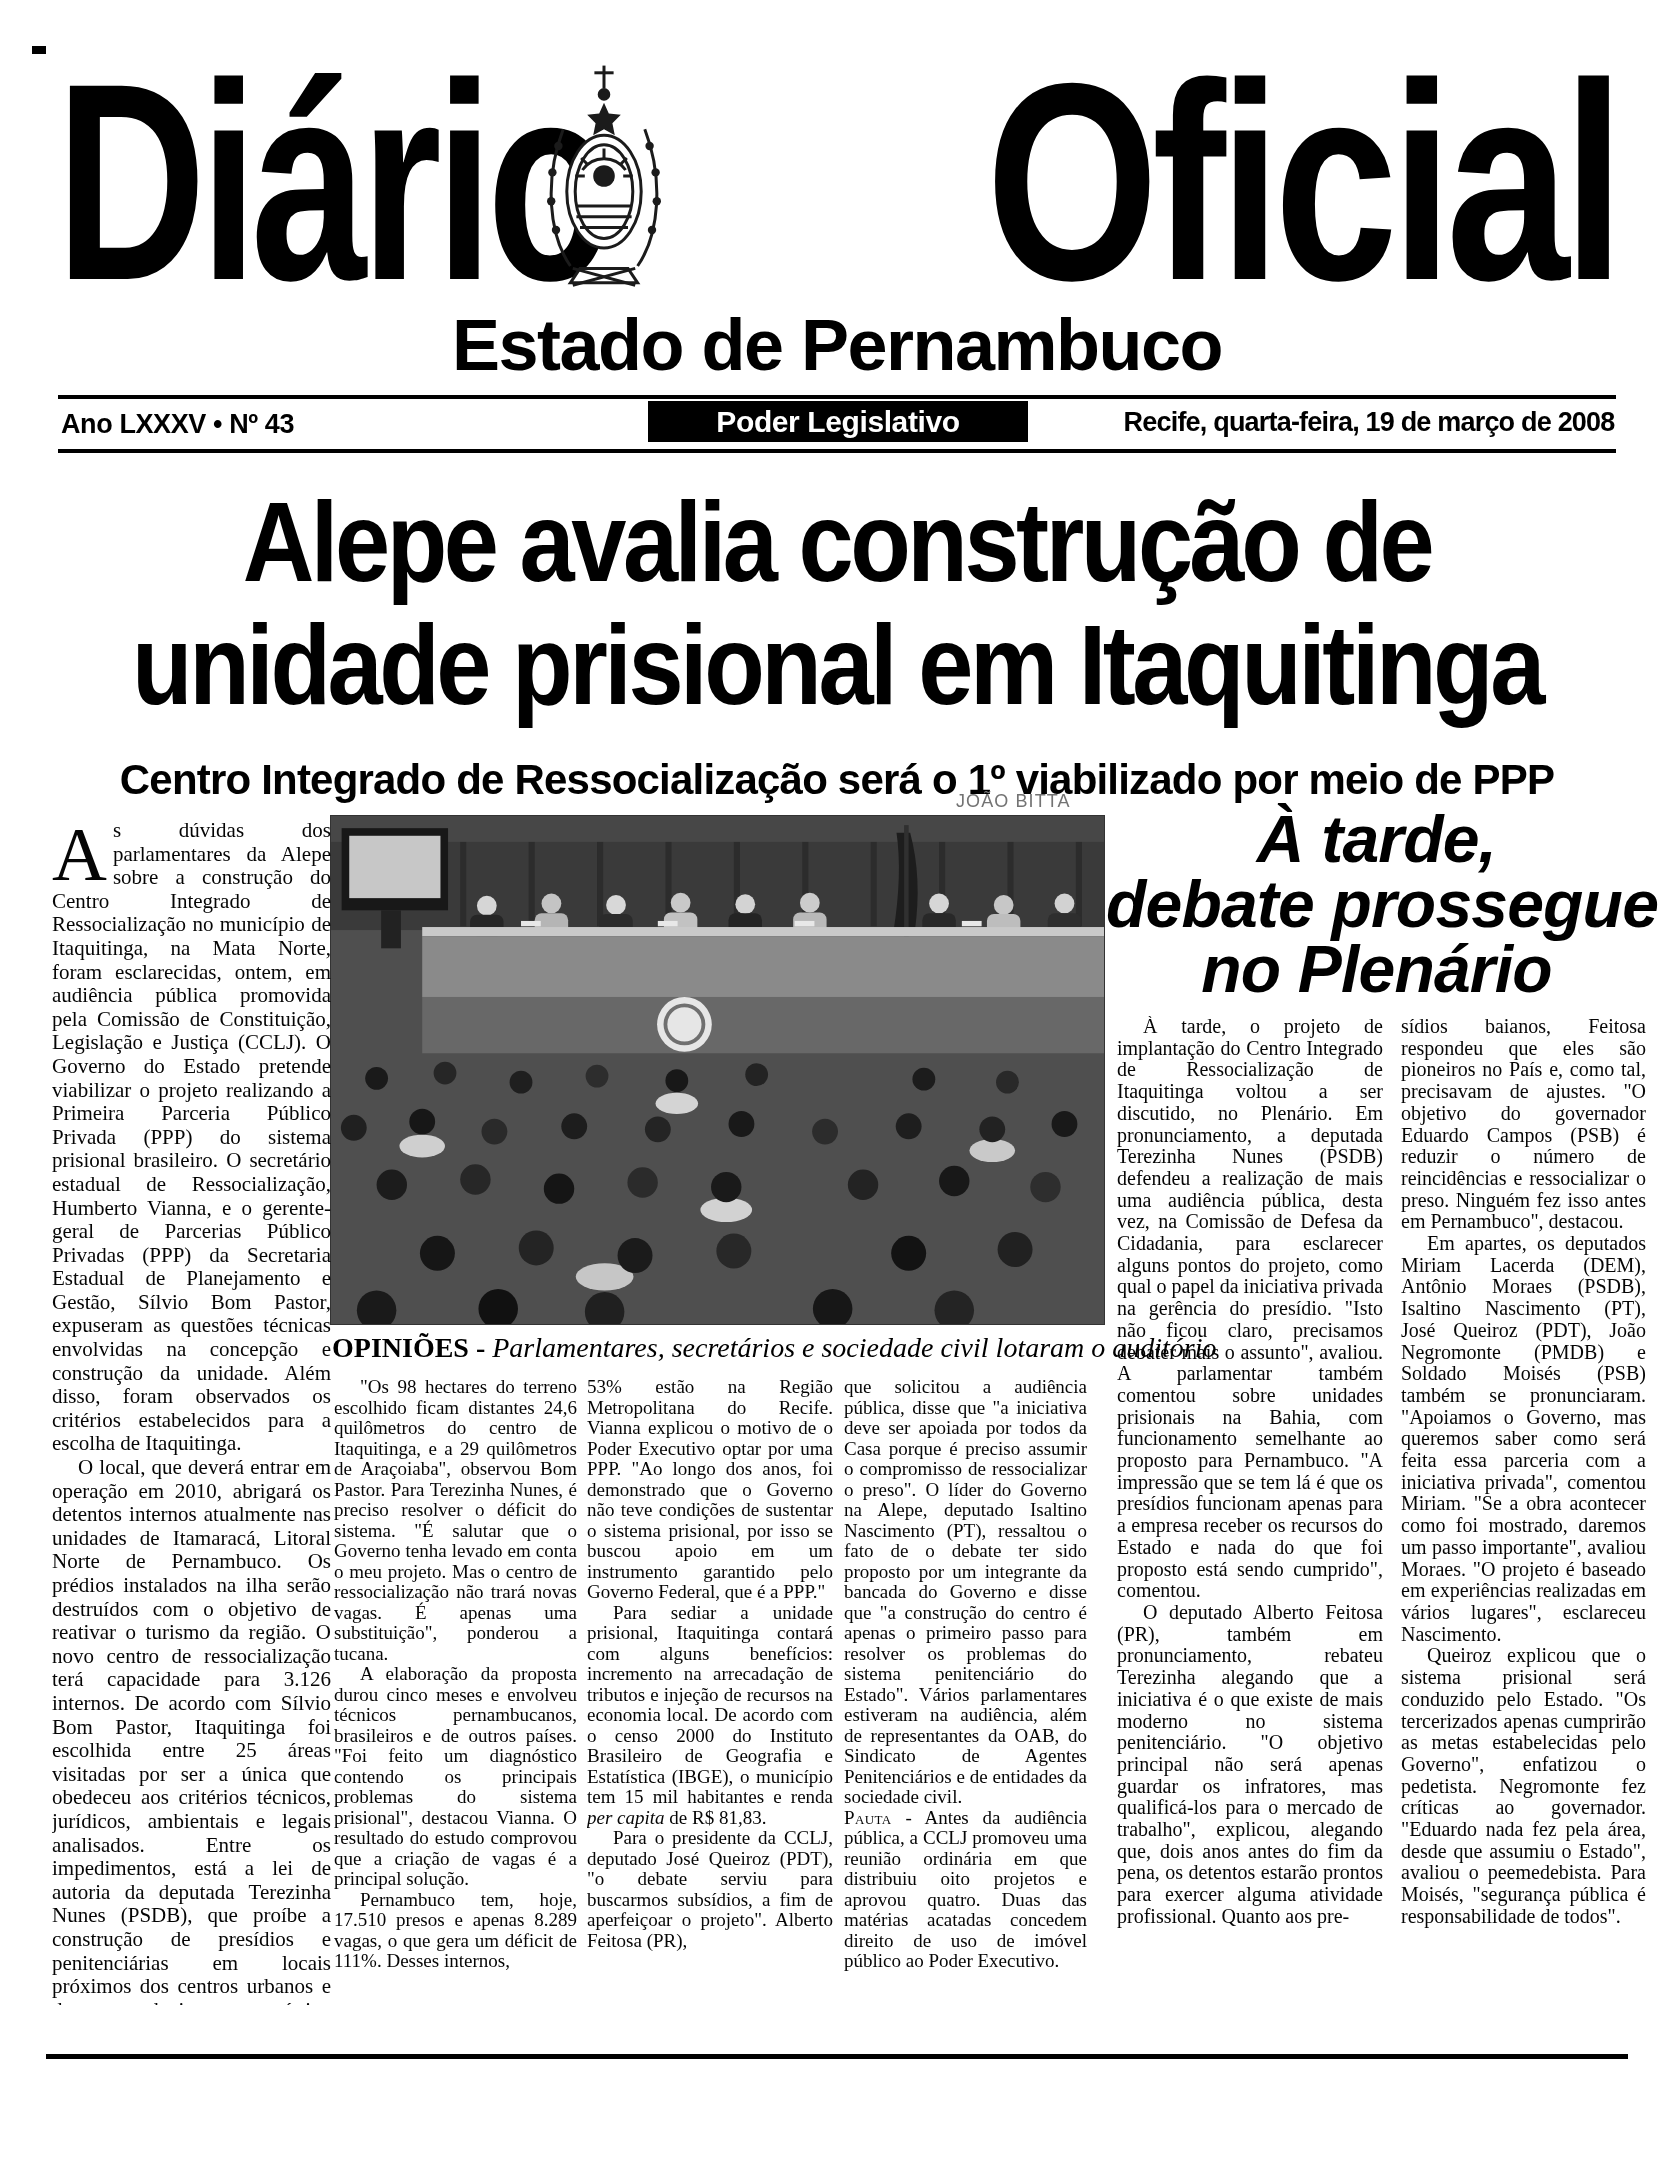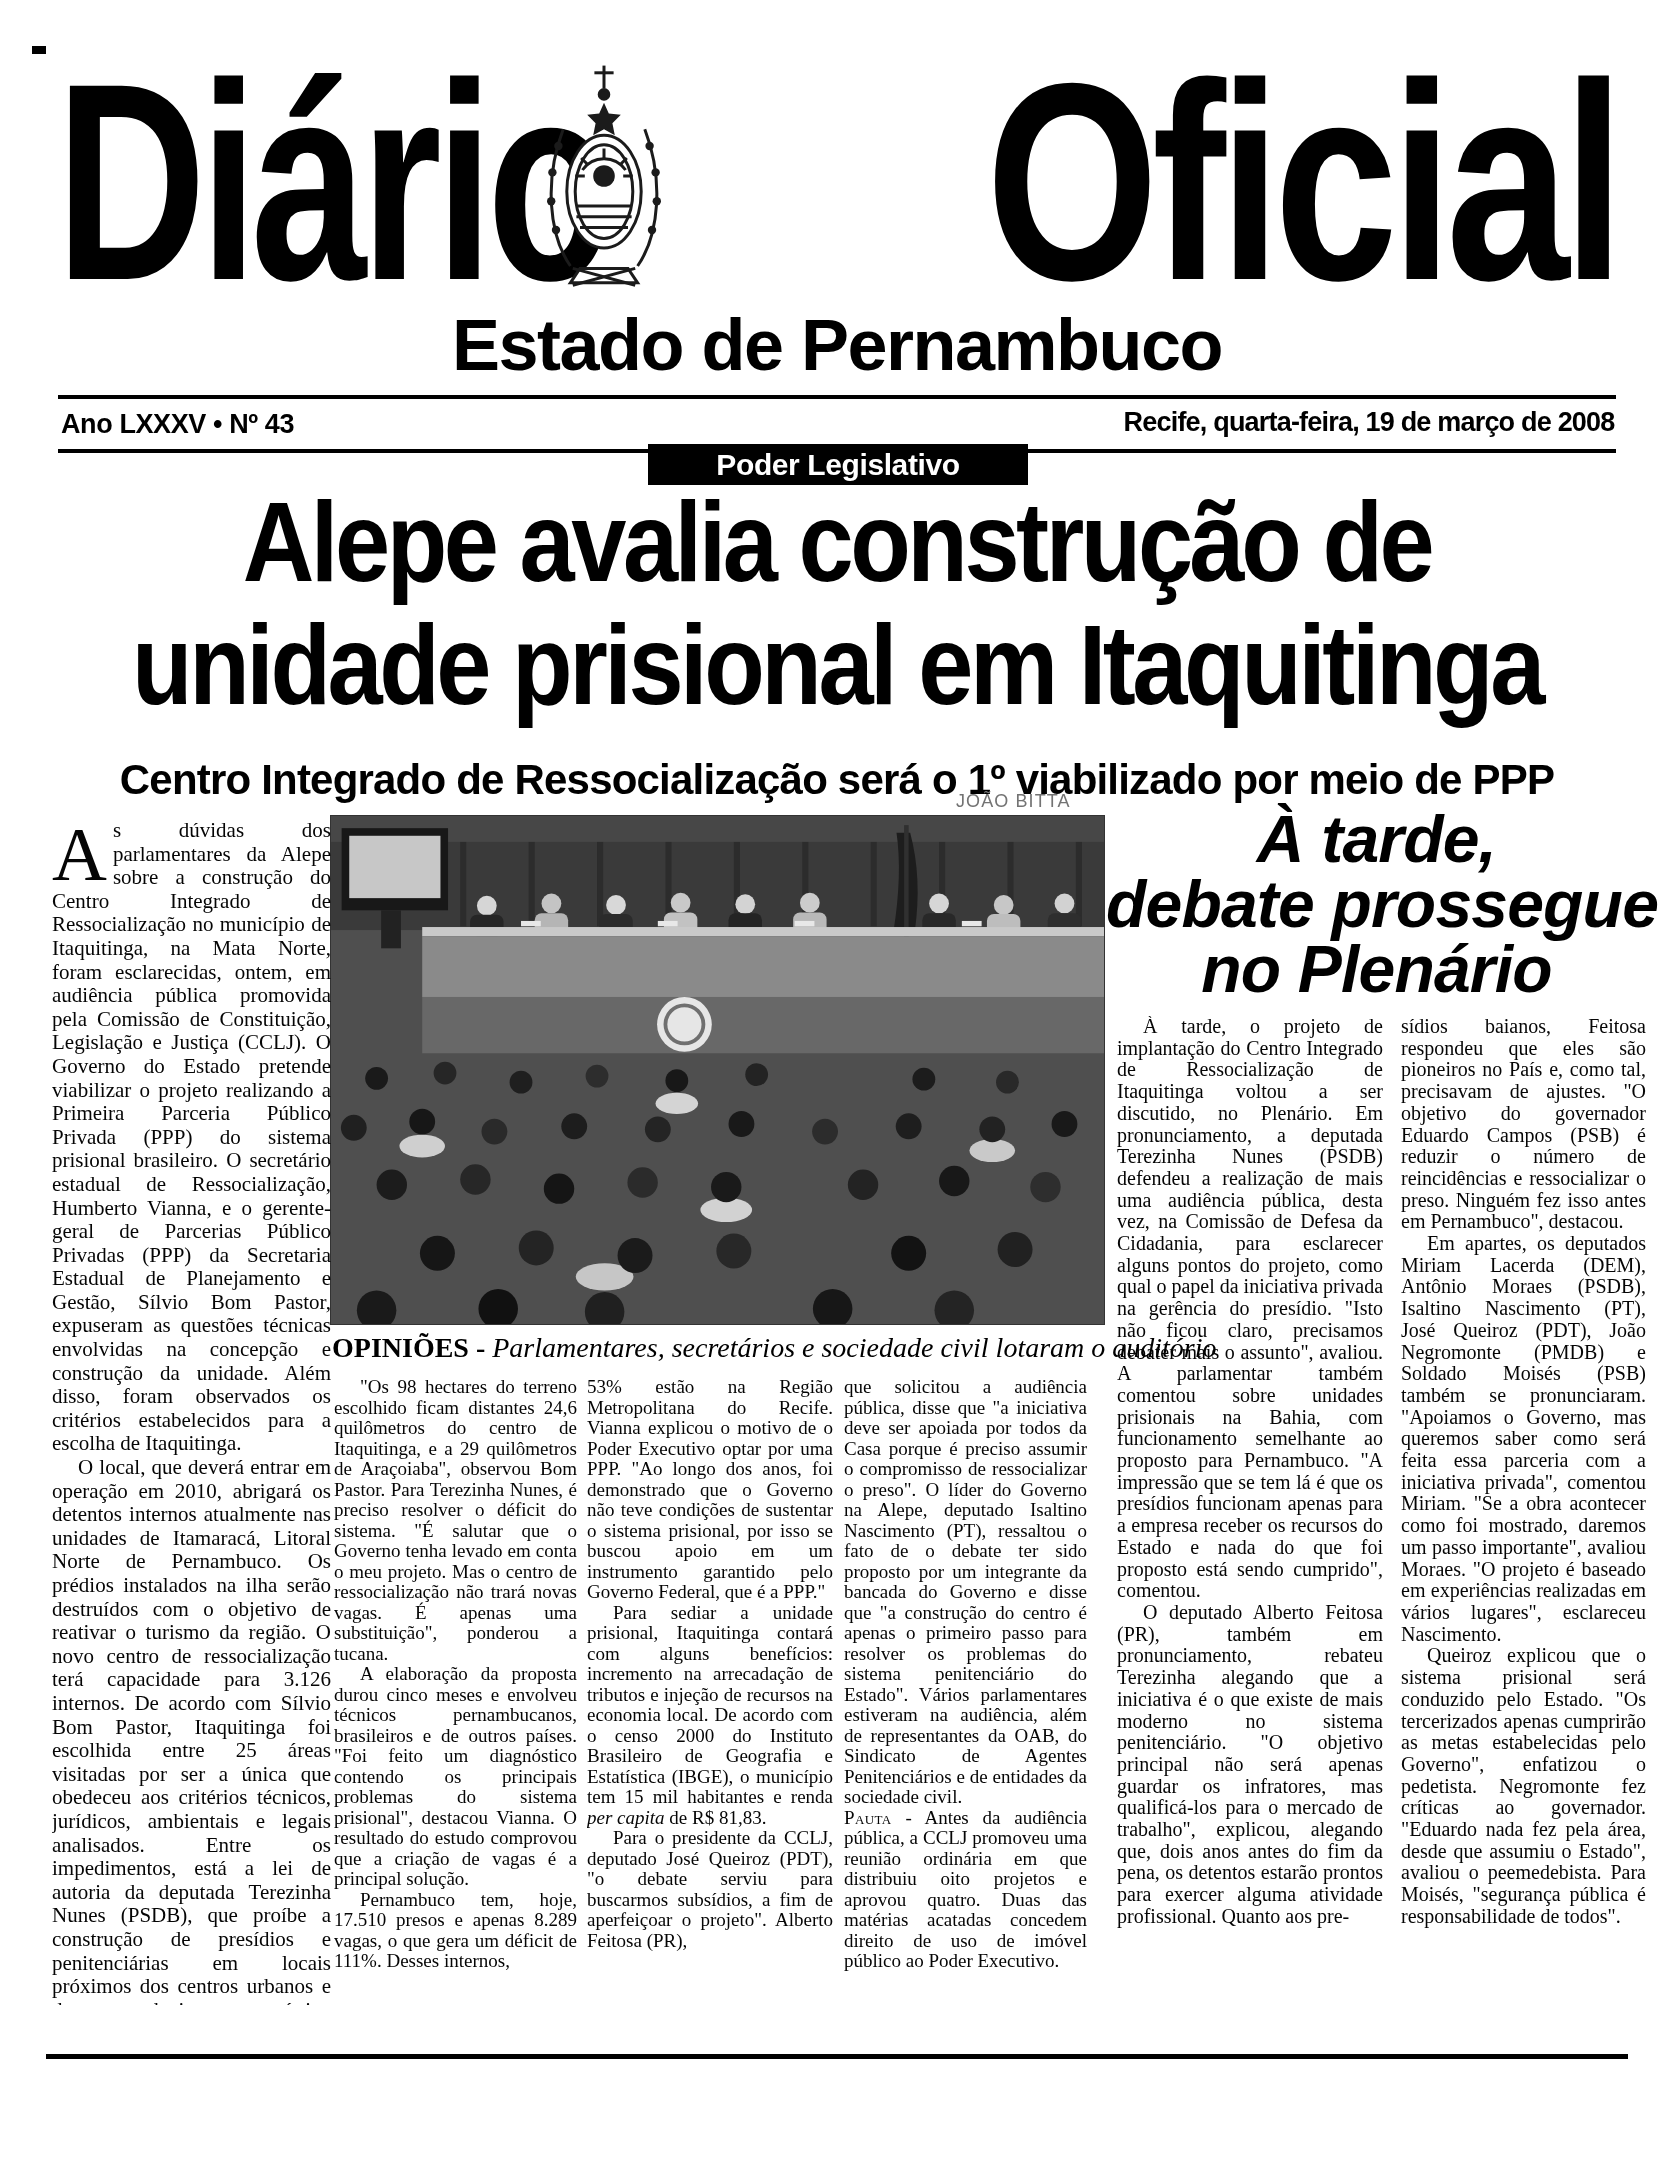--- a/index.html
+++ b/index.html
@@ -24,21 +24,21 @@
   
   .rule { position:absolute; left:58px; right:58px; background:#000; }
   .rule-top { top:395px; height:3.8px; }
   .rule-mid { top:449px; height:3.8px; }
   .rule-bottom { left:46px; right:46px; top:2054px; height:5.3px; }
   
   .dateline { position:absolute; top:401px; left:58px; right:58px; height:43px;
     font-family:"Liberation Sans", sans-serif; font-weight:bold; }
   .edition { position:absolute; left:3px; top:7.6px; font-size:27px; letter-spacing:-0.4px; }
   .section-banner { position:absolute; left:590px; top:0; width:380px; height:41px;
-    background:#000; color:#fff; text-align:center;margin-top:43px; }
+    background:#000; color:#fff; text-align:center; }
   .section-banner span { font-size:30px; line-height:41px; letter-spacing:-0.4px; }
   .issue-date { position:absolute; right:1.5px; top:6px; font-size:27px; letter-spacing:-0.8px; }
   
   .headline { position:absolute; top:480px; left:0; width:100%; text-align:center;
     font-family:"Liberation Sans", sans-serif; font-weight:bold; }
   .hl-line { font-size:114px; line-height:123px; letter-spacing:-0.035em;
     transform:scaleX(0.87); transform-origin:center; white-space:nowrap; }
   .subhead { position:absolute; top:756px; left:0; width:100%; text-align:center;
     font-family:"Liberation Sans", sans-serif; font-weight:bold; font-size:42px;
     letter-spacing:-0.8px; }

